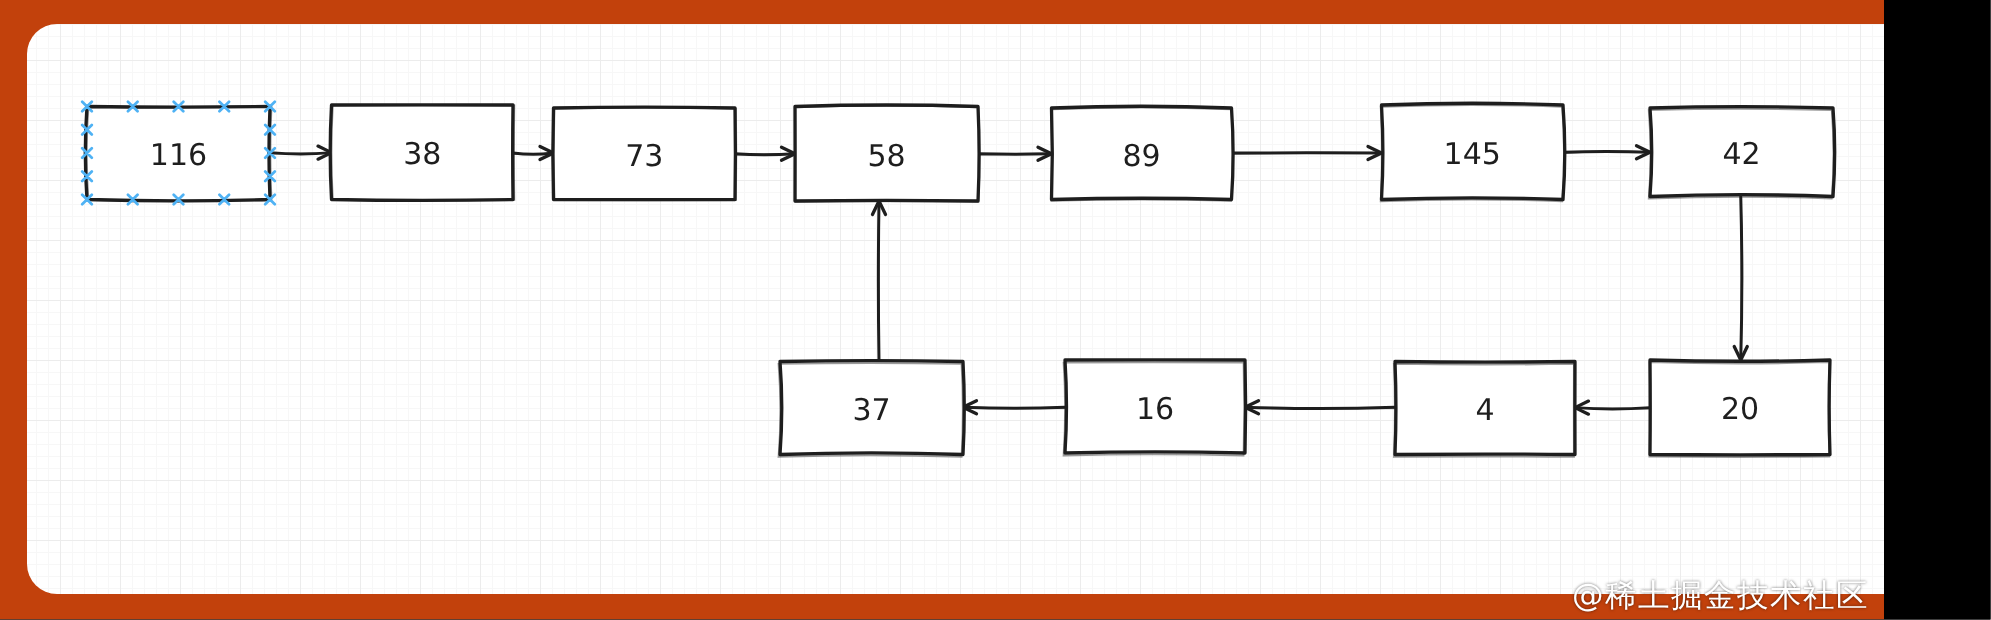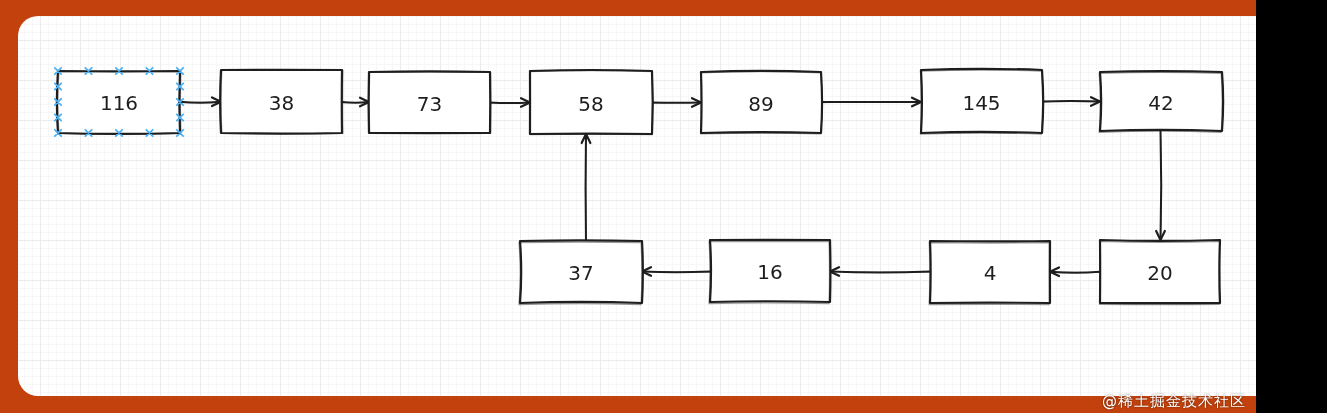--- a/index.html
+++ b/index.html
@@ -14,21 +14,21 @@
       linear-gradient(#ececec 1px, transparent 1px),
       linear-gradient(90deg, #ececec 1px, transparent 1px),
       linear-gradient(#f7f7f7 1px, transparent 1px),
       linear-gradient(90deg, #f7f7f7 1px, transparent 1px);
     background-size:40px 40px,40px 40px,8px 8px,8px 8px;
     background-position:0 24px,22px 0,0 0,6px 0;
   }
   svg.flow{position:absolute;left:0;top:0;width:1327px;height:413px;pointer-events:none;}
   svg.flow g{pointer-events:auto;}
   .watermark{
-    position:absolute;right:10px;bottom:2px;color:#fff;font-size:15px;
+    position:absolute;right:10px;bottom:2px;color:#fff;font-size:21px;
     letter-spacing:1px;text-shadow:0 0 2px rgba(0,0,0,.6);
     font-family:"DejaVu Sans",sans-serif;
   }
   text.node-label{
     font-family:"DejaVu Sans",sans-serif;font-size:20px;
     user-select:none;
   }
 </style>
 </head>
 <body>

